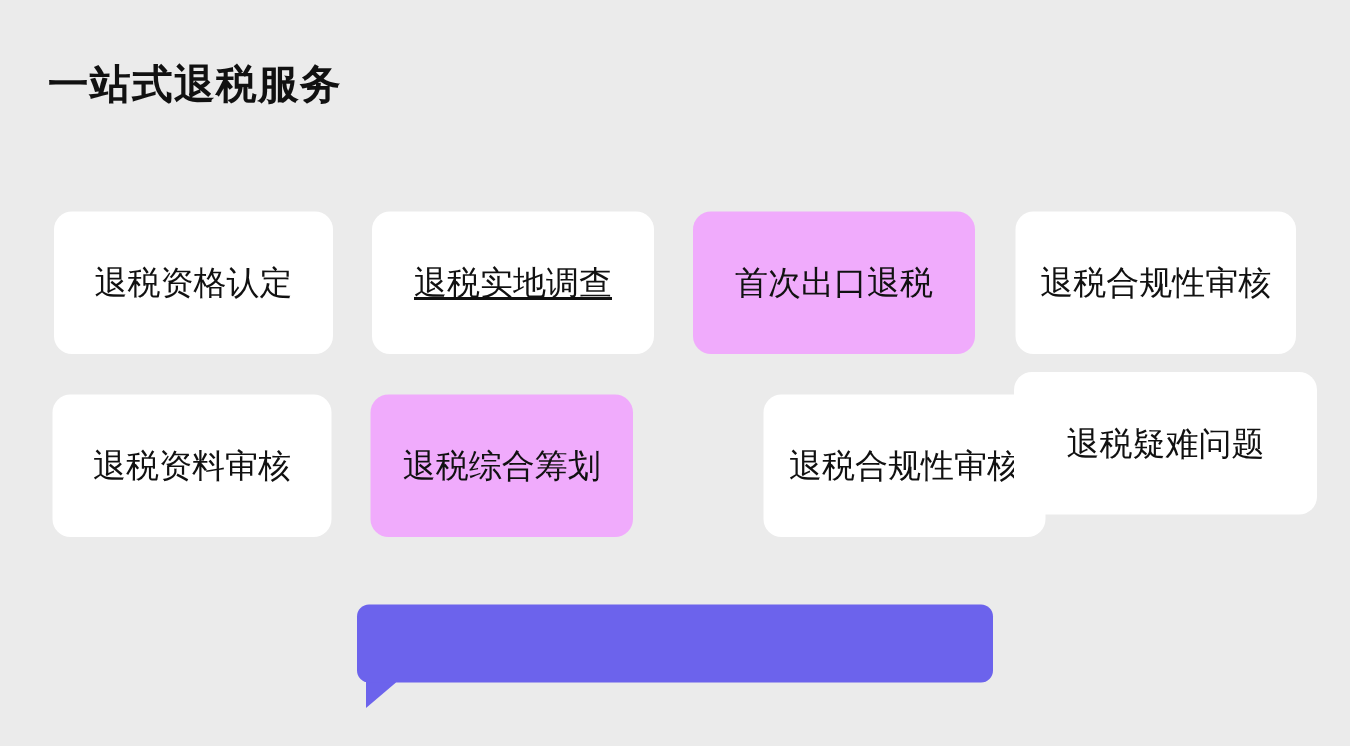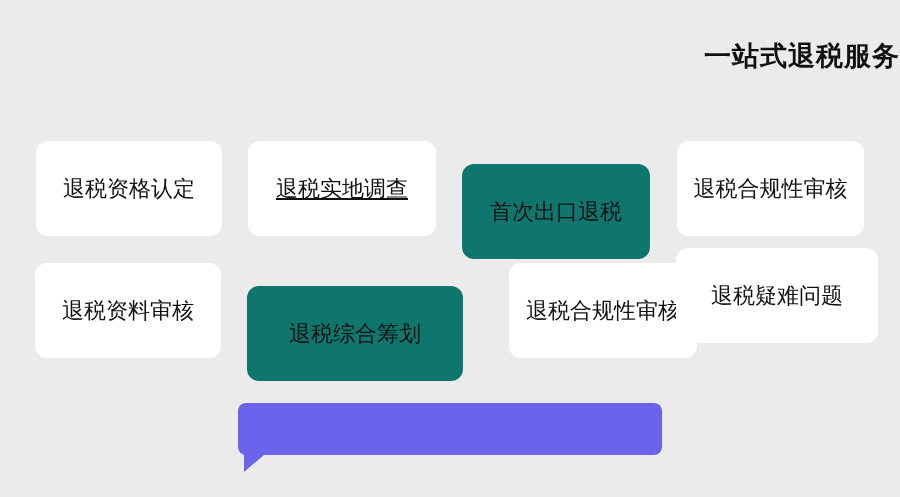--- a/index.html
+++ b/index.html
@@ -1,30 +1,30 @@
 <!DOCTYPE html>
 <html><head>
 <meta charset="utf-8">
 <style>
   html, body { margin:0; padding:0; }
   body {
     width:900px; height:497px; background:#ebebeb; position:relative; overflow:hidden;
     font-family: "DejaVu Sans", "Liberation Sans", sans-serif;
   }
   .title {
-    position:absolute; left:0; right:0; top:38px; text-align:right;
+    position:absolute; left:0; right:0; top:38px; text-align:left;
     font-size:27px; font-weight:bold; color:#111; letter-spacing:1px;
-    padding-left:52px;
+    padding-left:32px;
   }
   .card {
     position:absolute; height:95px; border-radius:12px; background:#ffffff;
     display:flex; align-items:center; justify-content:center;
     font-size:22px; color:#111; cursor:pointer;
   }
-  .card.hl { background:#0f766e;margin-top:23px; }
+  .card.hl { background:#f0abfc; }
   .bubble-wrap { position:absolute; left:238px; top:403px; width:424px; height:70px; }
   .bubble {
     position:absolute; left:0; top:0; width:424px; height:52px;
     background:#6c63ec; border-radius:8px;
   }
   .tail { position:absolute; left:0; top:0; }
 </style>
 </head>
 <body>
 
@@ -39,21 +39,21 @@
 <div class="card hl" style="left:462px; top:141px; width:188px;">
   <span>首次出口退税</span>
 </div>
 <div class="card" style="left:677px; top:141px; width:187px;">
   <span>退税合规性审核</span>
 </div>
 
 <div class="card" style="left:35px; top:263px; width:186px;">
   <span>退税资料审核</span>
 </div>
-<div class="card hl" style="left:247px; top:263px; width:216px;">
+<div class="card hl" style="left:247px; top:263px; width:175px;">
   <span>退税综合筹划</span>
 </div>
 <div class="card" style="left:461px; top:263px; width:188px;margin-left:48px;">
   <span>退税合规性审核</span>
 </div>
 <div class="card" style="left:676px; top:248px; width:202px;">
   <span>退税疑难问题</span>
 </div>
 
 <div class="bubble-wrap">

